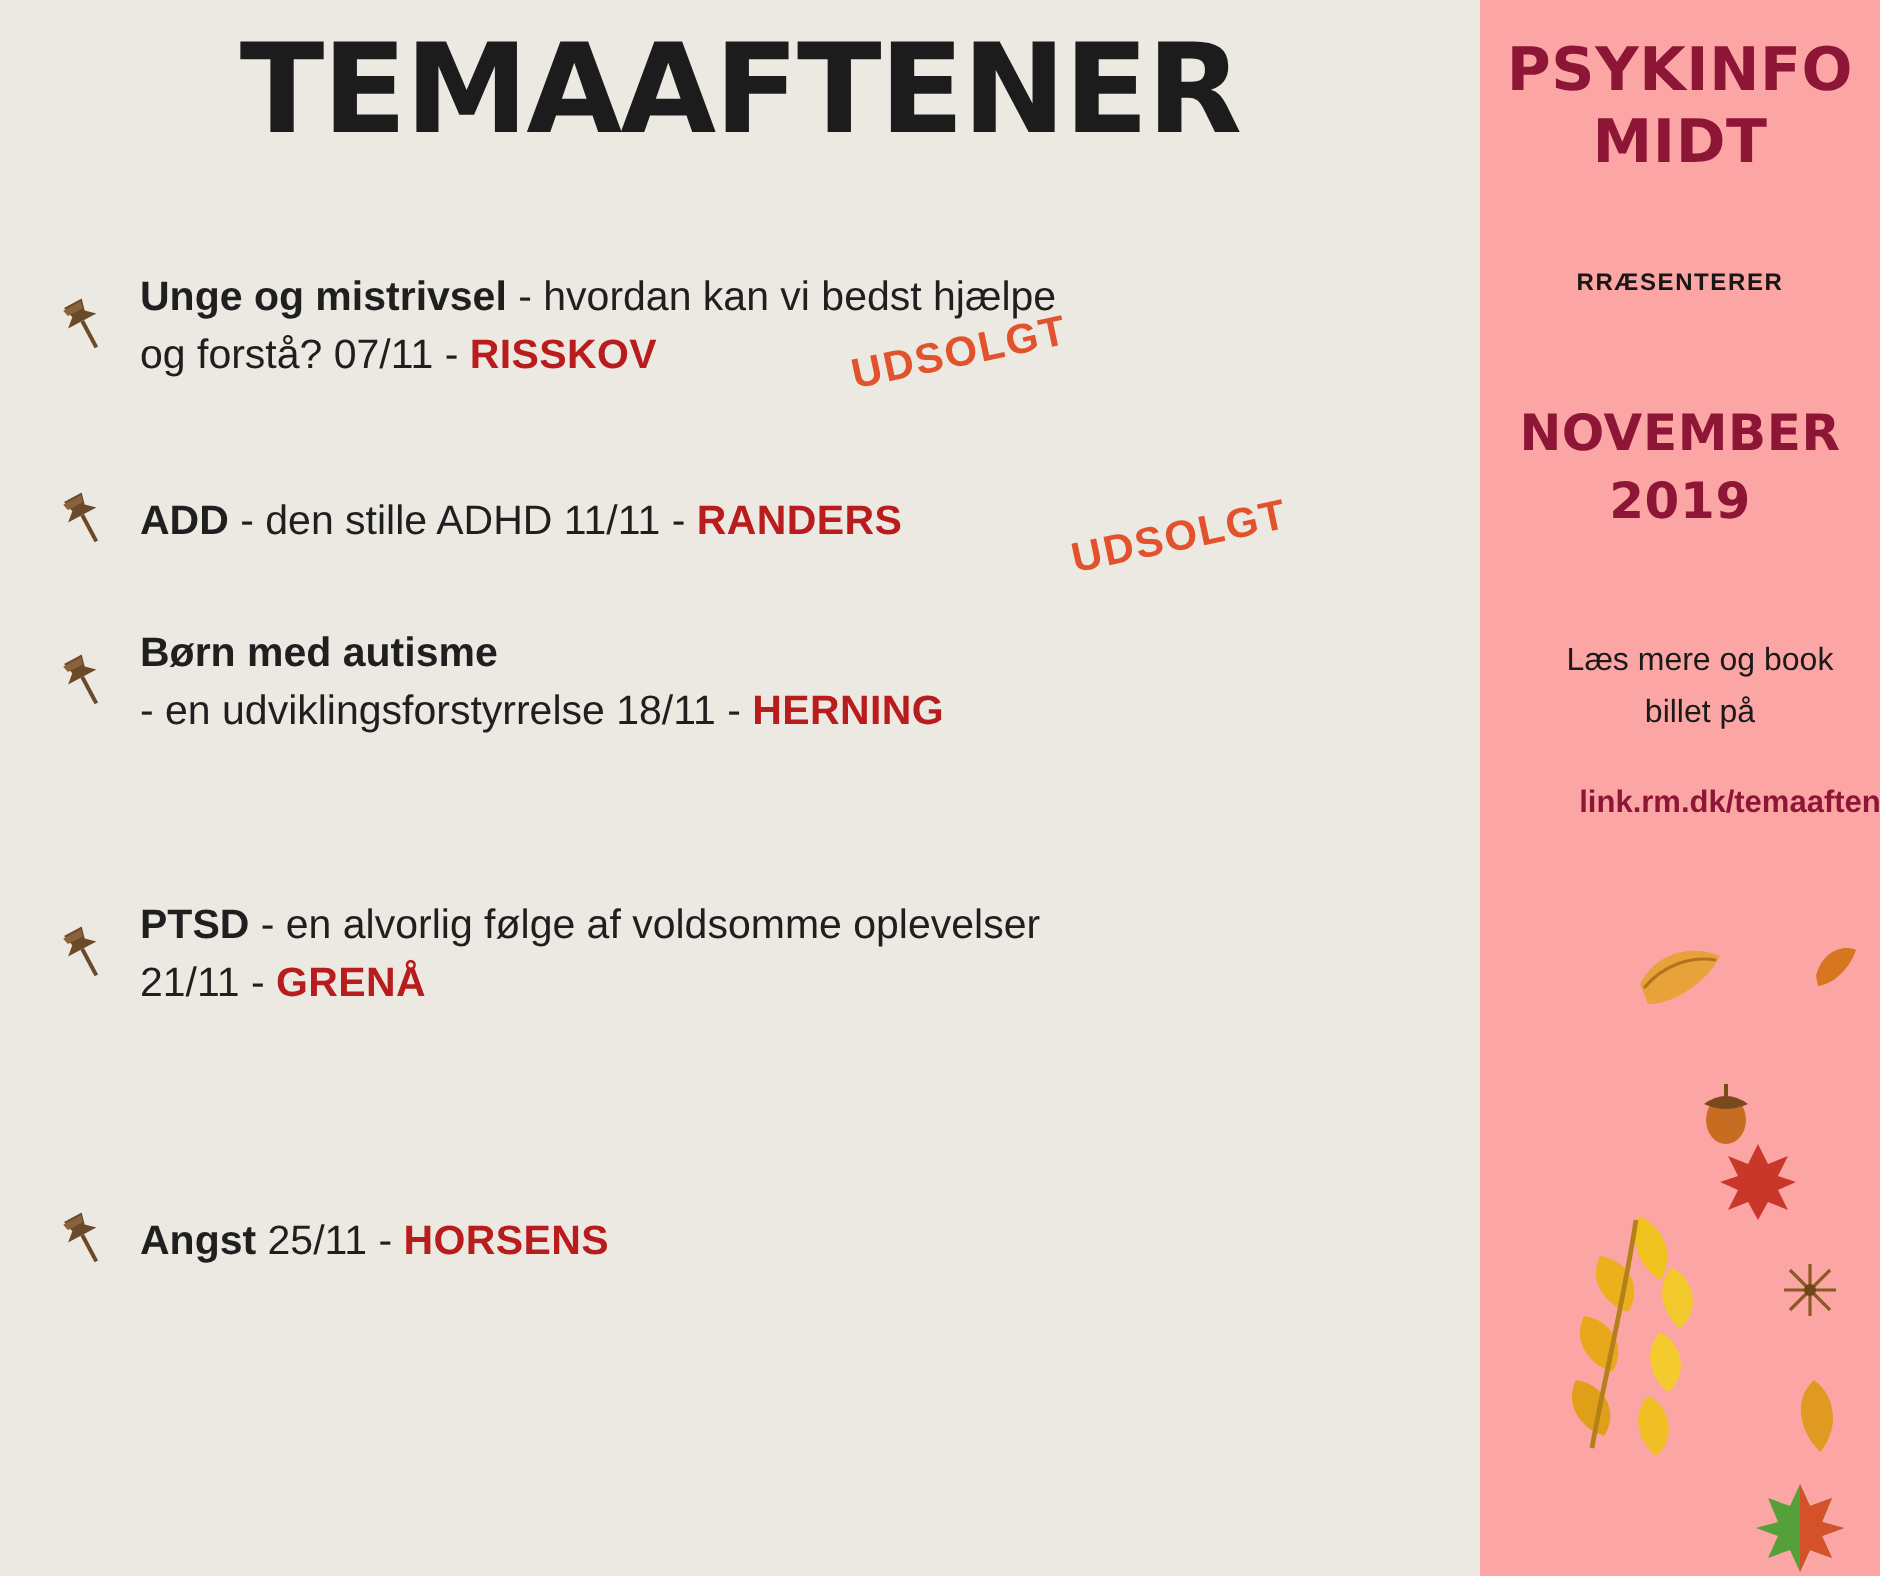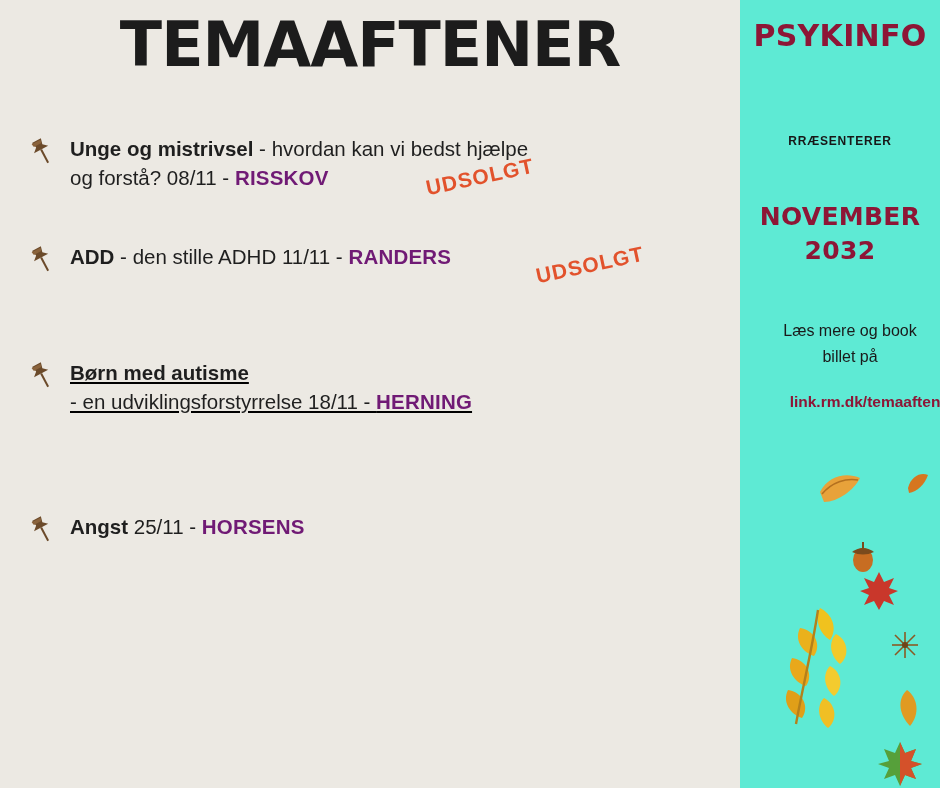--- a/index.html
+++ b/index.html
@@ -43,21 +43,21 @@
   }
   .events {
     position: absolute;
     top: 132px;
     left: 0;
     width: 740px;
   }
   .event {
     position: relative;
     display: flex;
-    align-items: flex-start;
+    align-items: center;
     padding-left: 26px;
     box-sizing: border-box;
   }
   .pin {
     flex: 0 0 auto;
     width: 34px;
     height: 34px;
     margin-right: 10px;
     margin-top: 4px;
   }
@@ -67,47 +67,47 @@
     font-size: 20.5px;
     line-height: 29px;
     color: #1f1f1f;
     position: relative;
     padding-top: 2px;
   }
   .ev-text b {
     font-weight: bold;
   }
   .city {
-    color: #701a75;
+    color: #b91c1c;
     font-weight: bold;
     letter-spacing: 0.2px;
   }
   .soldout {
     position: absolute;
     font-family: "Liberation Sans", sans-serif;
     font-weight: bold;
     font-size: 21px;
     color: #e2522c;
     letter-spacing: 1px;
     transform: rotate(-12deg);
     white-space: nowrap;
   }
   
   .ev1 { margin-top: 0px; }
   .ev2 { margin-top: 48px; }
-  .ev3 { margin-top: 78px; text-decoration: underline; }
+  .ev3 { margin-top: 32px; }
   .ev4 { margin-top: 76px; }
   .ev5 { margin-top: 94px; }
 
   
   .right {
     position: relative;
     width: 200px;
     height: 788px;
-    background: #5eead4;
+    background: #fca5a5;
     box-sizing: border-box;
     overflow: hidden;
   }
   .rbrand {
     position: absolute;
     top: 18px;
     left: 0;
     width: 200px;
     text-align: center;
     font-family: "DejaVu Sans", sans-serif;
@@ -183,21 +183,21 @@
           <svg width="34" height="34" viewBox="0 0 34 34">
             <g transform="rotate(-28 17 17)">
               <path d="M12 3 L22 3 L20.5 9 L25 13 L9 13 L13.5 9 Z" fill="#6b4a2a"></path>
               <rect x="16" y="13" width="2" height="15" fill="#6b4a2a"></rect>
               <path d="M11 4 L21 4 L20.2 7.5 L11.8 7.5 Z" fill="#8a633c"></path>
             </g>
           </svg>
         </span>
         <div class="ev-text">
           <b>Unge og mistrivsel</b><span> - hvordan kan vi bedst hjælpe</span><br>
-          <span>og forstå? 08/11 - </span><span class="city">RISSKOV</span>
+          <span>og forstå? 07/11 - </span><span class="city">RISSKOV</span>
           <span class="soldout" style="left:355px; top:30px;">UDSOLGT</span>
         </div>
       </div>
 
       <div class="event ev2">
         <span class="pin">
           <svg width="34" height="34" viewBox="0 0 34 34">
             <g transform="rotate(-28 17 17)">
               <path d="M12 3 L22 3 L20.5 9 L25 13 L9 13 L13.5 9 Z" fill="#6b4a2a"></path>
               <rect x="16" y="13" width="2" height="15" fill="#6b4a2a"></rect>
@@ -220,20 +220,35 @@
               <path d="M11 4 L21 4 L20.2 7.5 L11.8 7.5 Z" fill="#8a633c"></path>
             </g>
           </svg>
         </span>
         <div class="ev-text">
           <b>Børn med autisme</b><br>
           <span> - en udviklingsforstyrrelse 18/11 - </span><span class="city">HERNING</span>
         </div>
       </div>
 
+      <div class="event ev4">
+        <span class="pin">
+          <svg width="34" height="34" viewBox="0 0 34 34">
+            <g transform="rotate(-28 17 17)">
+              <path d="M12 3 L22 3 L20.5 9 L25 13 L9 13 L13.5 9 Z" fill="#6b4a2a"></path>
+              <rect x="16" y="13" width="2" height="15" fill="#6b4a2a"></rect>
+              <path d="M11 4 L21 4 L20.2 7.5 L11.8 7.5 Z" fill="#8a633c"></path>
+            </g>
+          </svg>
+        </span>
+        <div class="ev-text">
+          <b>PTSD</b><span> - en alvorlig følge af voldsomme oplevelser</span><br>
+          <span>21/11 - </span><span class="city">GRENÅ</span>
+        </div>
+      </div>
 
       <div class="event ev5">
         <span class="pin">
           <svg width="34" height="34" viewBox="0 0 34 34">
             <g transform="rotate(-28 17 17)">
               <path d="M12 3 L22 3 L20.5 9 L25 13 L9 13 L13.5 9 Z" fill="#6b4a2a"></path>
               <rect x="16" y="13" width="2" height="15" fill="#6b4a2a"></rect>
               <path d="M11 4 L21 4 L20.2 7.5 L11.8 7.5 Z" fill="#8a633c"></path>
             </g>
           </svg>
@@ -243,27 +258,28 @@
         </div>
       </div>
 
     </div>
   </div>
 
   <div class="right">
 
     <div class="rbrand">
       <div>PSYKINFO</div>
+      <div>MIDT</div>
     </div>
 
     <div class="rpresents">RRÆSENTERER</div>
 
     <div class="rmonth">
       <div>NOVEMBER</div>
-      <div>2032</div>
+      <div>2019</div>
     </div>
 
     <div class="rinfo">
       <span>Læs mere og book</span><br>
       <span>billet på</span>
       <a class="rlink" href="#">link.rm.dk/temaaften</a>
     </div>
 
     <span class="leaf" style="left:78px; top:470px;">
       <svg width="46" height="36" viewBox="0 0 46 36">

